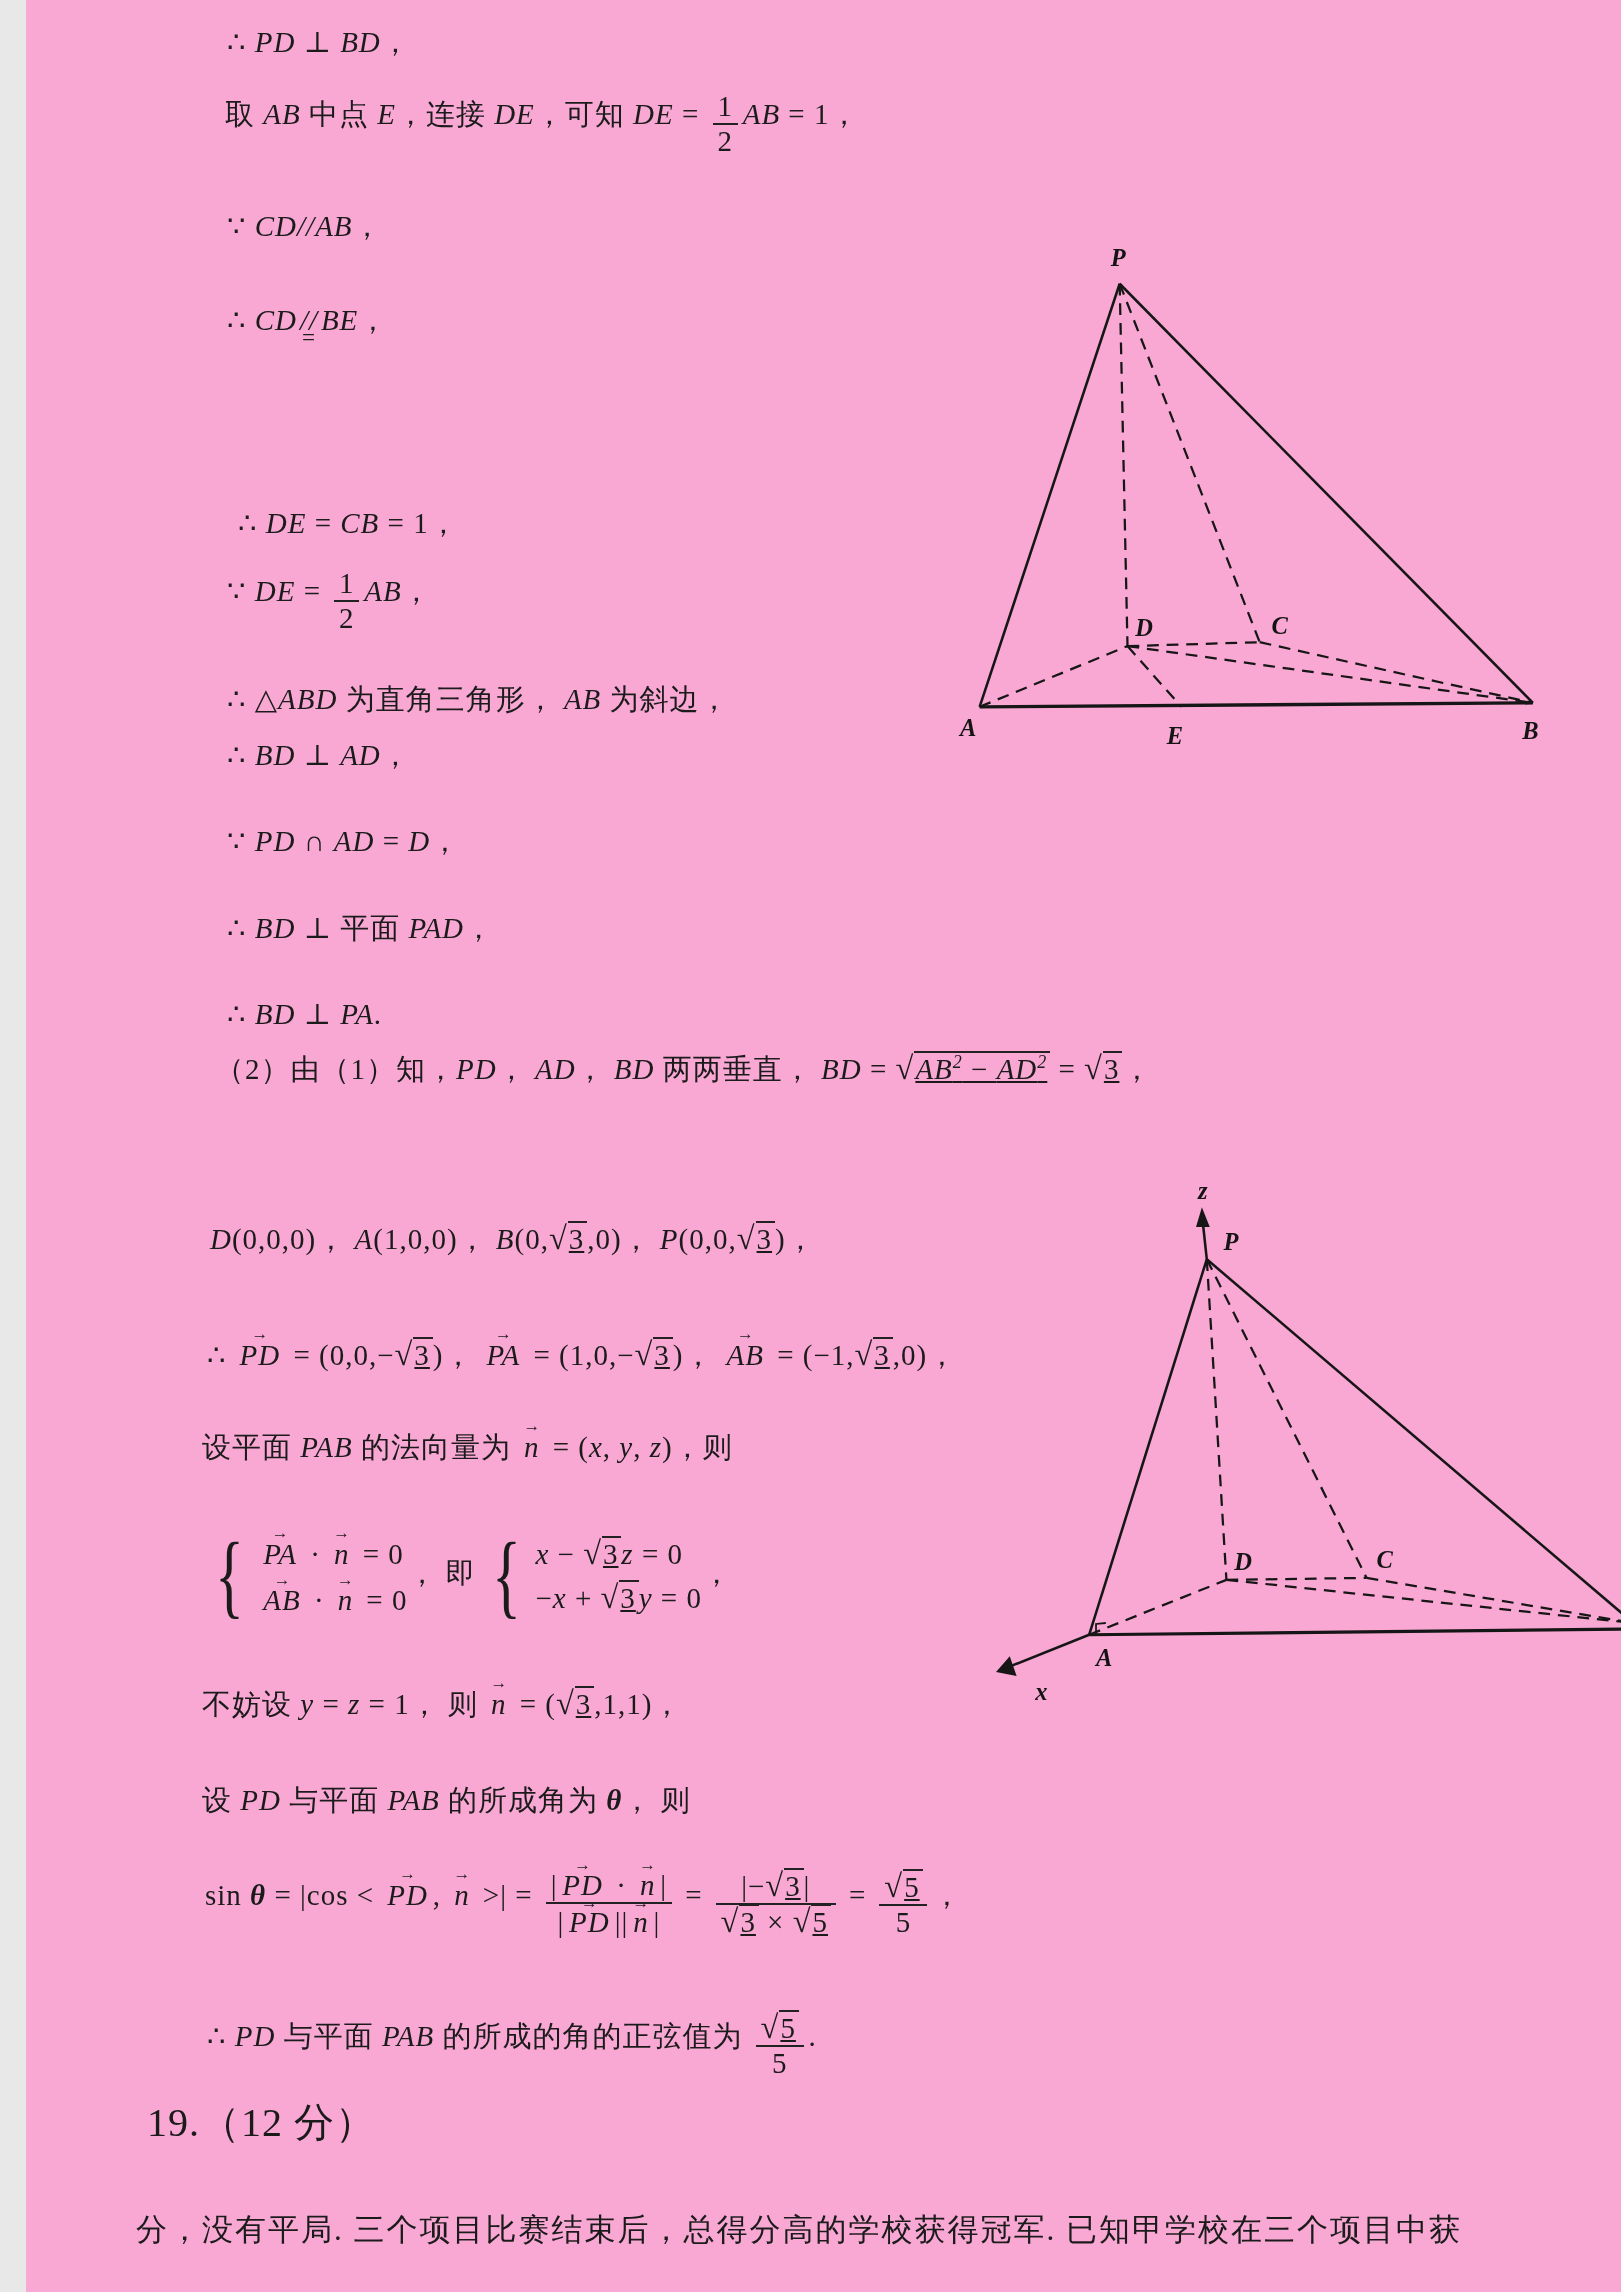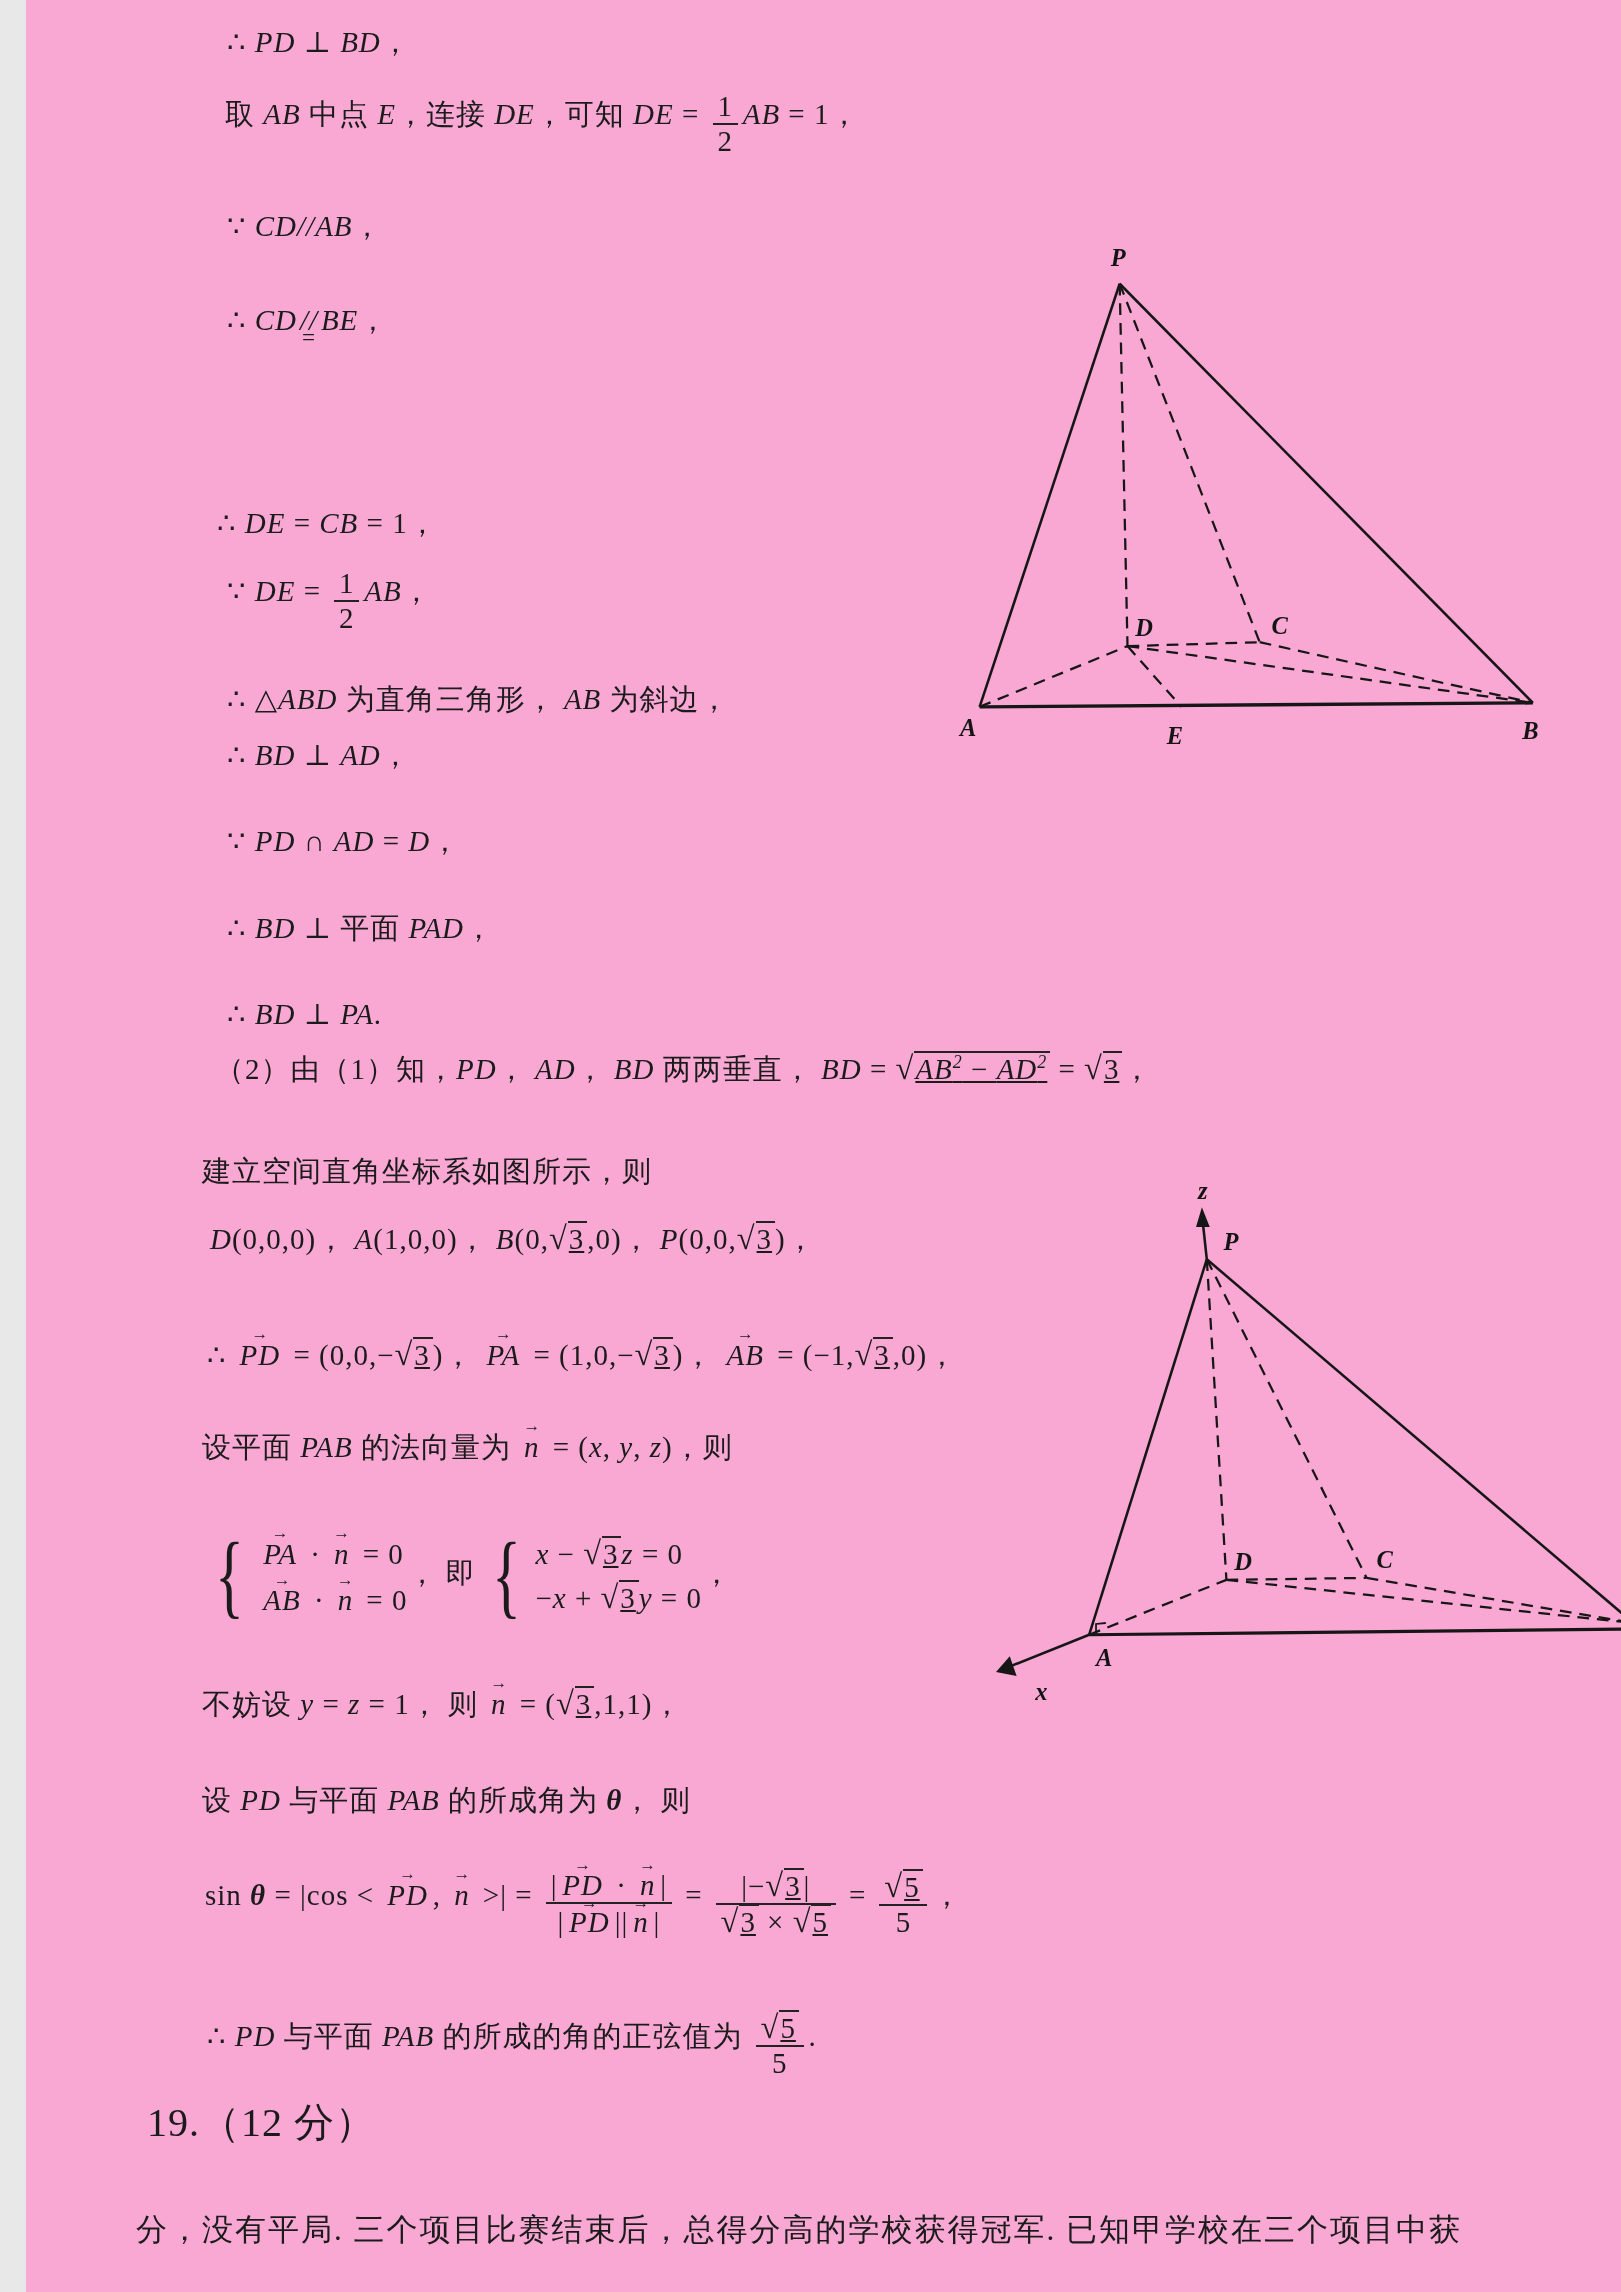--- a/index.html
+++ b/index.html
@@ -34,30 +34,29 @@
 </style>
 </head>
 <body>
 
 <div id="page">
 
   <div class="line" style="top:23.5px;left:201px"><span class="t">∴ </span><span class="m">PD</span><span class="t"> ⊥ </span><span class="m">BD</span><span class="t">，</span></div>
   <div class="line" style="top:90px;left:199px"><span class="t">取 </span><span class="m">AB</span><span class="t"> 中点 </span><span class="m">E</span><span class="t">，连接 </span><span class="m">DE</span><span class="t">，可知 </span><span class="m">DE</span><span class="t"> = </span><span class="frac"><span class="num"><span class="t">1</span></span><span class="den"><span class="t">2</span></span></span><span class="m">AB</span><span class="t"> = 1，</span></div>
   <div class="line" style="top:208px;left:201px"><span class="t">∵ </span><span class="m">CD</span><span class="m">//</span><span class="m">AB</span><span class="t">，</span></div>
   <div class="line" style="top:302px;left:201px"><span class="t">∴ </span><span class="m">CD</span><span class="stk"><span class="m">//</span><span class="stkb">=</span></span><span class="m">BE</span><span class="t">，</span></div>
-  <div class="line" style="top:505px;left:191px"><span class="t">∴ </span><span class="m">DE</span><span class="t"> = </span><span class="m">CB</span><span class="t"> = 1，</span></div>
+  <div class="line" style="top:505px;left:212px"><span class="t">∴ </span><span class="m">DE</span><span class="t"> = </span><span class="m">CB</span><span class="t"> = 1，</span></div>
   <div class="line" style="top:567px;left:201px"><span class="t">∵ </span><span class="m">DE</span><span class="t"> = </span><span class="frac"><span class="num"><span class="t">1</span></span><span class="den"><span class="t">2</span></span></span><span class="m">AB</span><span class="t">，</span></div>
   <div class="line" style="top:681px;left:201px"><span class="t">∴ △</span><span class="m">ABD</span><span class="t"> 为直角三角形， </span><span class="m">AB</span><span class="t"> 为斜边，</span></div>
   <div class="line" style="top:737px;left:201px"><span class="t">∴ </span><span class="m">BD</span><span class="t"> ⊥ </span><span class="m">AD</span><span class="t">，</span></div>
   <div class="line" style="top:823px;left:201px"><span class="t">∵ </span><span class="m">PD</span><span class="t"> ∩ </span><span class="m">AD</span><span class="t"> = </span><span class="m">D</span><span class="t">，</span></div>
   <div class="line" style="top:910px;left:201px"><span class="t">∴ </span><span class="m">BD</span><span class="t"> ⊥ 平面 </span><span class="m">PAD</span><span class="t">，</span></div>
   <div class="line" style="top:996px;left:201px"><span class="t">∴ </span><span class="m">BD</span><span class="t"> ⊥ </span><span class="m">PA</span><span class="t">.</span></div>
 
   <div class="line" style="top:1051px;left:189px"><span class="t">（2）由（1）知，</span><span class="m">PD</span><span class="t">， </span><span class="m">AD</span><span class="t">， </span><span class="m">BD</span><span class="t"> 两两垂直， </span><span class="m">BD</span><span class="t"> = </span><span class="sqrt"><span class="rad">√</span><span class="ovl"><span class="m">AB</span><sup class="m">2</sup><span class="t"> − </span><span class="m">AD</span><sup class="m">2</sup></span></span><span class="t"> = </span><span class="sqrt"><span class="rad">√</span><span class="ovl"><span class="t">3</span></span></span><span class="t">，</span></div>
-  <div class="line" style="top:1153px;left:176px"><span class="t">建立空间直角坐标系如图所示，则</span></div>
   <div class="line" style="top:1221px;left:184px"><span class="m">D</span><span class="t">(0,0,0)， </span><span class="m">A</span><span class="t">(1,0,0)， </span><span class="m">B</span><span class="t">(0,</span><span class="sqrt"><span class="rad">√</span><span class="ovl"><span class="t">3</span></span></span><span class="t">,0)， </span><span class="m">P</span><span class="t">(0,0,</span><span class="sqrt"><span class="rad">√</span><span class="ovl"><span class="t">3</span></span></span><span class="t">)，</span></div>
   <div class="line" style="top:1335px;left:181px"><span class="t">∴ </span><span class="vec"><span class="ar">→</span><span class="m">PD</span></span><span class="t"> = (0,0,−</span><span class="sqrt"><span class="rad">√</span><span class="ovl"><span class="t">3</span></span></span><span class="t">)， </span><span class="vec"><span class="ar">→</span><span class="m">PA</span></span><span class="t"> = (1,0,−</span><span class="sqrt"><span class="rad">√</span><span class="ovl"><span class="t">3</span></span></span><span class="t">)， </span><span class="vec"><span class="ar">→</span><span class="m">AB</span></span><span class="t"> = (−1,</span><span class="sqrt"><span class="rad">√</span><span class="ovl"><span class="t">3</span></span></span><span class="t">,0)，</span></div>
   <div class="line" style="top:1427px;left:176px"><span class="t">设平面 </span><span class="m">PAB</span><span class="t"> 的法向量为 </span><span class="vec"><span class="ar">→</span><span class="m">n</span></span><span class="t"> = (</span><span class="m">x</span><span class="t">, </span><span class="m">y</span><span class="t">, </span><span class="m">z</span><span class="t">)，则</span></div>
   <div class="line" style="top:1525px;left:181px"><span class="sys">
         <span class="lb">{</span>
         <span class="rows">
           <span class="row"><span class="vec"><span class="ar">→</span><span class="m">PA</span></span><span class="t"> · </span><span class="vec"><span class="ar">→</span><span class="m">n</span></span><span class="t"> = 0</span></span>
           <span class="row"><span class="vec"><span class="ar">→</span><span class="m">AB</span></span><span class="t"> · </span><span class="vec"><span class="ar">→</span><span class="m">n</span></span><span class="t"> = 0</span></span>
         </span>
       </span><span class="t">， 即 </span><span class="sys">

